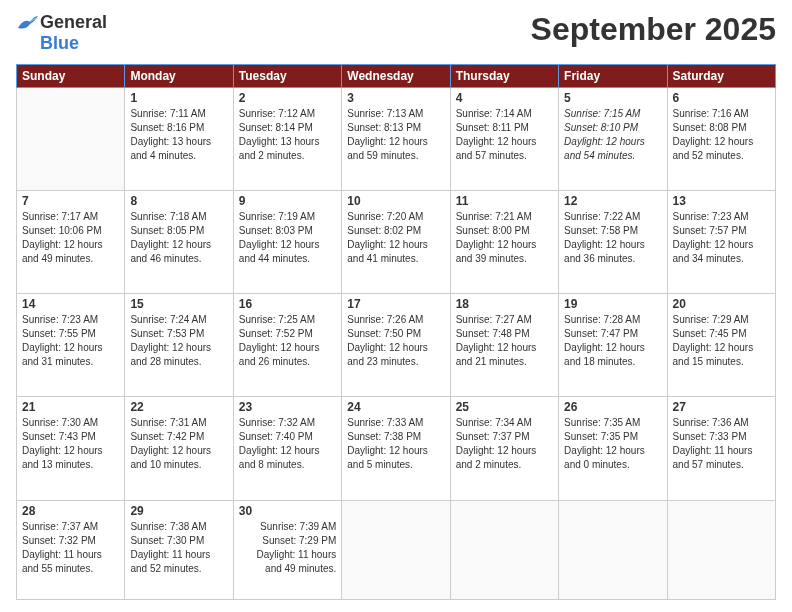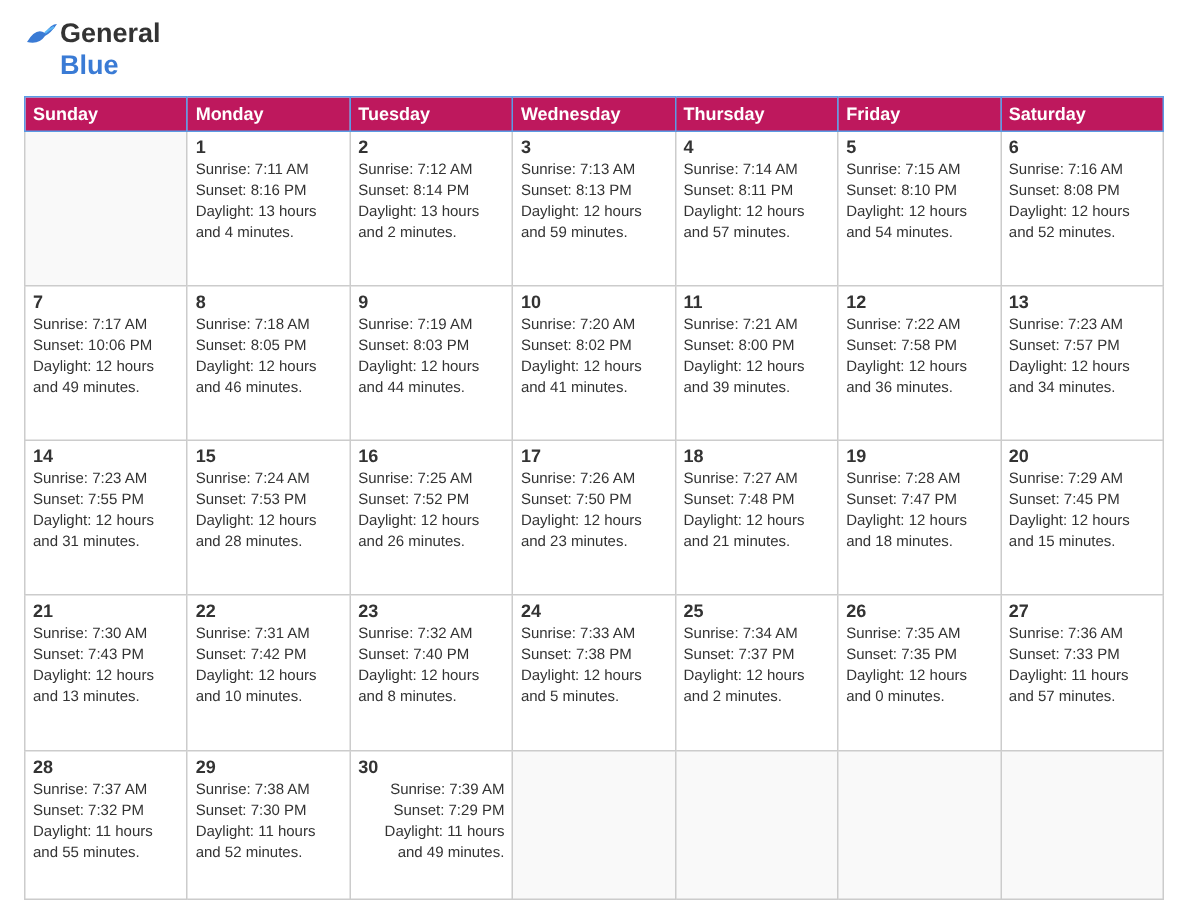--- a/index.html
+++ b/index.html
@@ -49,21 +49,21 @@
       color: #555;
     }
     .calendar {
       flex: 1;
       border: 1px solid #ccc;
       border-collapse: collapse;
       width: 100%;
       table-layout: fixed;
     }
     .calendar th {
-      background: #be185d;
+      background: #7f1d1d;
       color: #fff;
       text-align: left;
       padding: 4px 5px;
       font-size: 12px;
       font-weight: bold;
       border: 1px solid #5a9be5;
     }
     .calendar td {
       border: 1px solid #ccc;
       vertical-align: top;
@@ -99,20 +99,21 @@
       <div class="logo-line">
         <svg width="22" height="18" viewBox="0 0 22 18">
           <path d="M2 14 Q8 4 14 8 Q18 2 22 2 Q18 8 14 10 Q10 16 2 14Z" fill="#3a7bd5"></path>
           <path d="M14 8 Q16 6 20 4" stroke="#5ab5f5" stroke-width="1.5" fill="none"></path>
         </svg>
         <span style="font-size:18px;font-weight:bold;color:#333;">General</span>
       </div>
       <span style="font-size:18px;font-weight:bold;color:#3a7bd5;margin-left:24px;">Blue</span>
     </div>
     <div class="title-area">
+      <div class="month-title">September 2025</div>
     </div>
   </div>
 
   <table class="calendar">
     <thead>
       <tr>
       <th>Sunday</th>
           <th>Monday</th>
           <th>Tuesday</th>
           <th>Wednesday</th>
@@ -147,21 +148,21 @@
           </td>
           <td>
             <span class="day-num">4</span>
             <div class="day-info" style="white-space: pre-line;">Sunrise: 7:14 AM
 Sunset: 8:11 PM
 Daylight: 12 hours
 and 57 minutes.</div>
           </td>
           <td>
             <span class="day-num">5</span>
-            <div class="day-info" style="white-space: pre-line;">Sunrise: 7:15 AM
+            <div class="day-info" style="white-space: pre-line; font-style: italic;">Sunrise: 7:15 AM
 Sunset: 8:10 PM
 Daylight: 12 hours
 and 54 minutes.</div>
           </td>
           <td>
             <span class="day-num">6</span>
             <div class="day-info" style="white-space: pre-line;">Sunrise: 7:16 AM
 Sunset: 8:08 PM
 Daylight: 12 hours
 and 52 minutes.</div>

